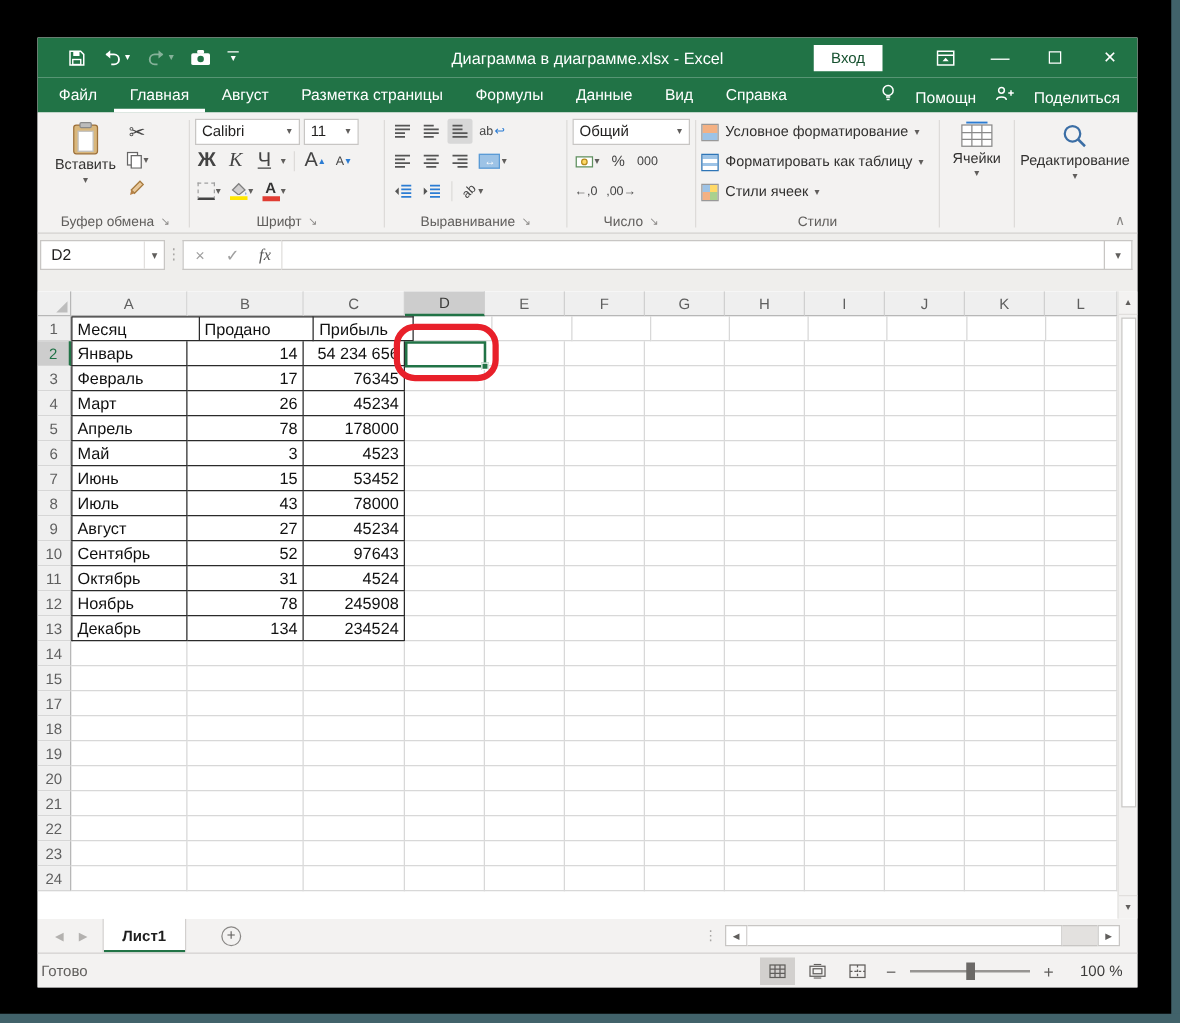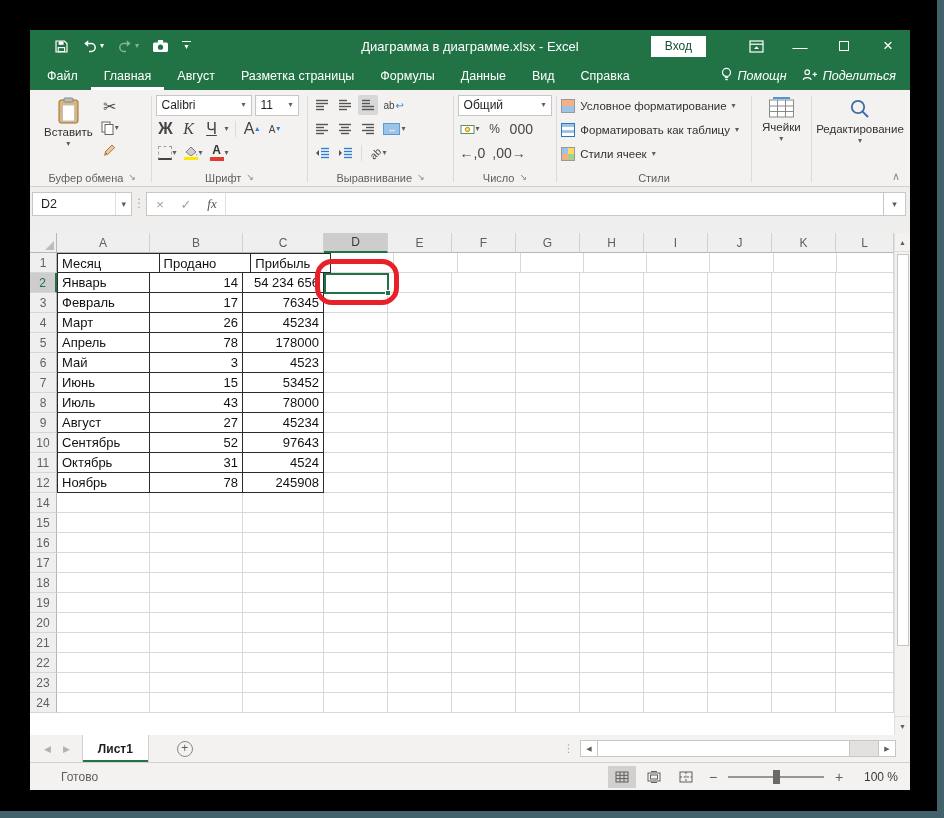--- a/index.html
+++ b/index.html
@@ -24,21 +24,21 @@
   .title-controls{margin-left:auto;display:flex;align-items:center;height:100%;}
   .signin{background:#fff;color:#16512f;font-size:12px;padding:4px 14px;margin-right:28px;line-height:13px;}
   .wbtn{width:44px;height:100%;display:flex;align-items:center;justify-content:center;font-size:15px;color:#fff;}
   .maxbox{width:10px;height:10px;border:1.2px solid #fff;display:block;}
 
   
   .tabrow{flex:0 0 28px;background:#217346;display:flex;align-items:stretch;color:#fff;font-size:12.5px;}
   .rtab{display:flex;align-items:center;padding:0 13px;white-space:nowrap;}
   .rtab.active{box-shadow:inset 0 -3px 0 #fff;}
   .tabs-right{margin-left:auto;display:flex;align-items:center;gap:7px;padding-right:14px;white-space:nowrap;}
-  .tabs-right .cluster{display:flex;align-items:center;gap:5px;font-style:italic;}
+  .tabs-right .cluster{display:flex;align-items:flex-end;gap:15px;}
 
   
   .ribbon{flex:0 0 97px;background:#f3f2f1;border-bottom:1px solid #d2d0ce;display:flex;
           align-items:stretch;position:relative;padding:3px 2px 0 4px;}
   .rgroup{display:flex;flex-direction:column;padding:1px 4px 0;position:relative;}
   .gsep{width:1px;background:#dddbd9;margin:3px 0 4px;}
   .glabel{margin-top:auto;height:17px;display:flex;align-items:center;justify-content:center;
           font-size:11px;color:#605e5c;gap:5px;white-space:nowrap;}
   .launcher{font-size:9px;color:#8a8886;line-height:9px;}
   .g-rows{display:flex;flex-direction:column;gap:2px;}
@@ -54,21 +54,21 @@
   .stackico{display:flex;flex-direction:column;align-items:center;gap:1px;}
   .stackico .letter{font-size:12px;font-weight:bold;line-height:11px;color:#333;}
   .cbar{display:block;width:14px;height:3.5px;}
   .ic-borders{width:14px;height:14px;border:1px dashed #a0a0a0;border-bottom:2px solid #444;}
   .ic-cf{width:14px;height:14px;border:1px solid #999;background:linear-gradient(180deg,#f4b183 0 50%,#9dc3e6 50% 100%);}
   .ic-ft{width:14px;height:14px;border:1px solid #2e75b6;background:repeating-linear-gradient(180deg,#9dc3e6 0 3px,#fff 3px 6px);}
   .ic-cs{width:14px;height:14px;border:1px solid #999;background:conic-gradient(#ffd966 0 25%,#a9d18e 0 50%,#f4b183 0 75%,#9dc3e6 0);}
   .ic-merge{width:17px;height:12px;background:#9dc3e6;border:1px solid #5b9bd5;color:#fff;
             font-size:9px;line-height:10px;text-align:center;}
   .styleitem{display:flex;align-items:center;gap:5px;font-size:11.5px;color:#323130;height:24px;white-space:nowrap;}
-  .smalltxt{font-size:14px;color:#444;letter-spacing:0;}
+  .smalltxt{font-size:10px;color:#444;letter-spacing:0;}
   .collapse-ribbon{position:absolute;right:10px;bottom:3px;color:#8a8886;font-size:11px;}
 
   
   .fxrow{flex:0 0 46px;background:#efeeec;display:flex;align-items:flex-start;padding:5px 4px 0 2px;gap:0;}
   .namebox{width:100px;height:24px;background:#fff;border:1px solid #c8c6c4;display:flex;align-items:center;
            font-size:12.5px;color:#201f1e;padding-left:8px;}
   .namebox .nbdd{margin-left:auto;border-left:1px solid #e1dfdd;height:100%;display:flex;align-items:center;
                  padding:0 5px;font-size:9px;color:#605e5c;}
   .fxdots{width:14px;text-align:center;color:#a8a6a4;font-size:12px;padding-top:4px;}
   .fxbtns{display:flex;align-items:center;height:24px;background:#fff;border:1px solid #c8c6c4;border-right:none;}
@@ -121,21 +121,21 @@
   .hscroll{margin-left:auto;display:flex;align-items:center;padding-right:14px;}
   .hs-dots{color:#a8a6a4;font-size:11px;margin-right:6px;}
   .hs-box{width:18px;height:17px;background:#fff;border:1px solid #c8c6c4;display:flex;align-items:center;
           justify-content:center;font-size:7px;color:#605e5c;}
   .hs-thumb{width:252px;height:17px;background:#fff;border:1px solid #c8c6c4;border-left:none;}
   .hs-track{width:28px;height:17px;background:#e3e1df;border:1px solid #c8c6c4;border-left:none;border-right:none;}
 
   
   .statusbar{flex:0 0 28px;background:#f3f2f1;border-top:1px solid #d2d0ce;display:flex;align-items:center;
              font-size:12px;color:#605e5c;}
-  .status-left{padding-left:3px;margin-left:28px;}
+  .status-left{padding-left:3px;}
   .status-right{margin-left:auto;display:flex;align-items:center;gap:0;padding-right:12px;}
   .viewbtn{width:28px;height:22px;display:flex;align-items:center;justify-content:center;margin:0 2px;}
   .viewbtn.active{background:#d2d0ce;}
   .zoomsign{width:22px;text-align:center;font-size:14px;color:#605e5c;}
   .zoomslider{width:96px;height:2px;background:#979593;position:relative;margin:0 4px;}
   .zoomthumb{position:absolute;left:45px;top:-6px;width:7px;height:14px;background:#6b6967;}
   .zoomlabel{padding-left:14px;color:#3b3a39;}
 </style>
 </head>
 <body>
@@ -270,21 +270,21 @@
         <div class="glabel">
             <span>Буфер обмена</span>
             <span class="launcher">↘</span>
           </div>
       </div>
       <div class="gsep"></div>
 
       <div class="rgroup" style="width:158px;">
         <div class="g-rows">
           <div class="g-row">
-            <span class="combo" style="width:96px;">
+            <span class="combo" style="width:84px;">
               <span class="cv">Calibri</span>
                 <span class="dda">▾</span>
             </span>
             <span class="combo" style="width:44px;">
               <span class="cv">11</span>
                 <span class="dda">▾</span>
             </span>
           </div>
           <div class="g-row">
             <span class="ricon" style="font-weight:bold;">Ж</span>
@@ -735,51 +735,51 @@
               <div class="gcell" style="width: 64px;"></div>
               <div class="gcell" style="width: 64px;"></div>
               <div class="gcell" style="width: 64px;"></div>
               <div class="gcell" style="width: 64px;"></div>
               <div class="gcell" style="width: 64px;"></div>
               <div class="gcell" style="width: 64px;"></div>
               <div class="gcell" style="width: 64px;"></div>
               <div class="gcell" style="width: 58px;"></div>
             </div>
             <div class="grow">
+              <div class="rowhdr">13</div>
+              <div class="gcell tbl tbl-left" style="width: 93px;">Декабрь</div>
+              <div class="gcell tbl num" style="width: 93px;">134</div>
+              <div class="gcell tbl num" style="width: 81px;">234524</div>
+              <div class="gcell" style="width: 64px;"></div>
+              <div class="gcell" style="width: 64px;"></div>
+              <div class="gcell" style="width: 64px;"></div>
+              <div class="gcell" style="width: 64px;"></div>
+              <div class="gcell" style="width: 64px;"></div>
+              <div class="gcell" style="width: 64px;"></div>
+              <div class="gcell" style="width: 64px;"></div>
+              <div class="gcell" style="width: 64px;"></div>
+              <div class="gcell" style="width: 58px;"></div>
+            </div>
+            <div class="grow">
               <div class="rowhdr">14</div>
               <div class="gcell" style="width: 93px;"></div>
               <div class="gcell" style="width: 93px;"></div>
               <div class="gcell" style="width: 81px;"></div>
               <div class="gcell" style="width: 64px;"></div>
               <div class="gcell" style="width: 64px;"></div>
               <div class="gcell" style="width: 64px;"></div>
               <div class="gcell" style="width: 64px;"></div>
               <div class="gcell" style="width: 64px;"></div>
               <div class="gcell" style="width: 64px;"></div>
               <div class="gcell" style="width: 64px;"></div>
               <div class="gcell" style="width: 64px;"></div>
               <div class="gcell" style="width: 58px;"></div>
             </div>
             <div class="grow">
               <div class="rowhdr">15</div>
-              <div class="gcell" style="width: 93px;"></div>
-              <div class="gcell" style="width: 93px;"></div>
-              <div class="gcell" style="width: 81px;"></div>
-              <div class="gcell" style="width: 64px;"></div>
-              <div class="gcell" style="width: 64px;"></div>
-              <div class="gcell" style="width: 64px;"></div>
-              <div class="gcell" style="width: 64px;"></div>
-              <div class="gcell" style="width: 64px;"></div>
-              <div class="gcell" style="width: 64px;"></div>
-              <div class="gcell" style="width: 64px;"></div>
-              <div class="gcell" style="width: 64px;"></div>
-              <div class="gcell" style="width: 58px;"></div>
-            </div>
-            <div class="grow">
-              <div class="rowhdr">16</div>
               <div class="gcell" style="width: 93px;"></div>
               <div class="gcell" style="width: 93px;"></div>
               <div class="gcell" style="width: 81px;"></div>
               <div class="gcell" style="width: 64px;"></div>
               <div class="gcell" style="width: 64px;"></div>
               <div class="gcell" style="width: 64px;"></div>
               <div class="gcell" style="width: 64px;"></div>
               <div class="gcell" style="width: 64px;"></div>
               <div class="gcell" style="width: 64px;"></div>
               <div class="gcell" style="width: 64px;"></div>

